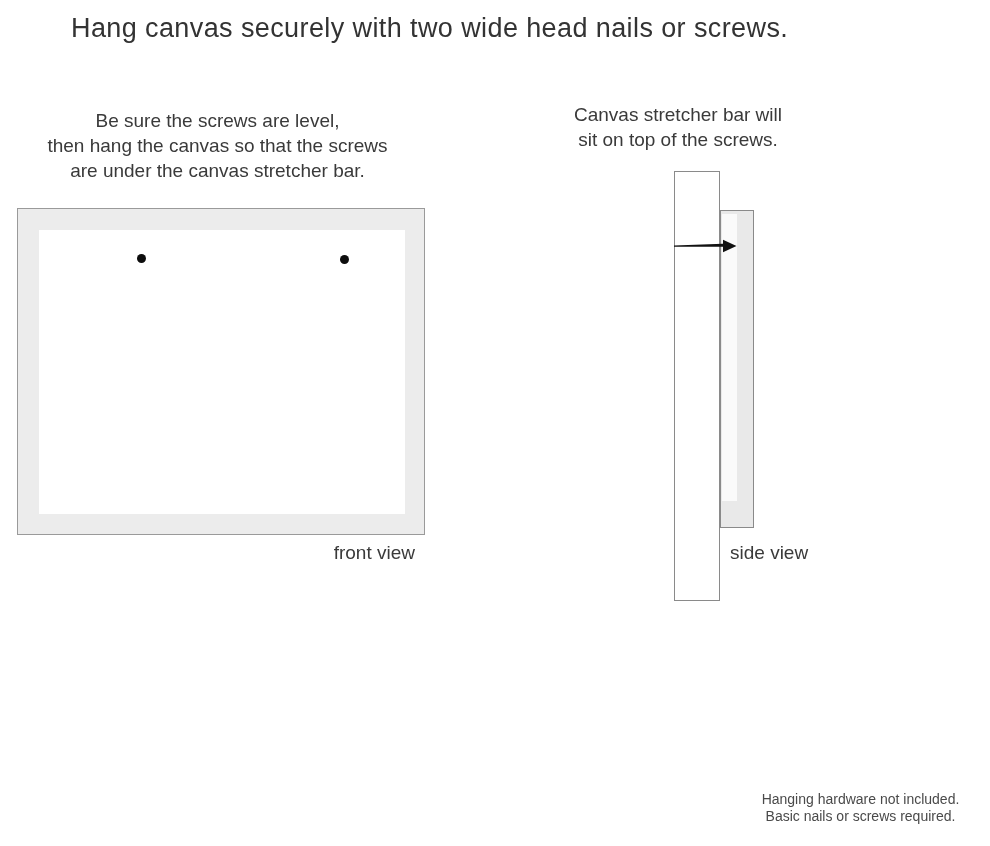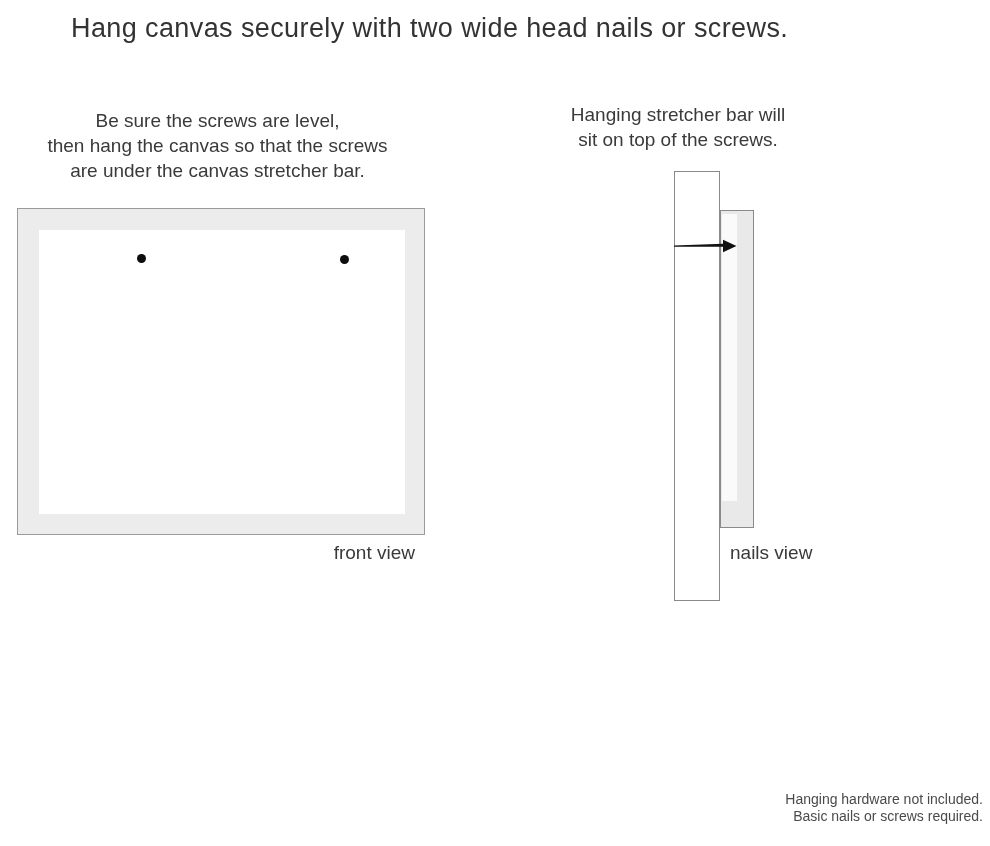--- a/index.html
+++ b/index.html
@@ -128,53 +128,53 @@
   .footer-note {
     left: 738px;
     top: 791px;
     width: 245px;
     text-align: center;
     font-size: 14px;
     line-height: 16.5px;
     font-weight: 300;
     color: #4a4a4a;
   }
-  .footer-note span { display: block; text-align: right; }
+  .footer-note span { display: block; }
 </style>
 </head>
 <body>
 
 <div class="abs page-title">Hang canvas securely with two wide head nails or screws.</div>
 
 <div class="abs instr instr-front">
   <span>Be sure the screws are level,</span>
   <span>then hang the canvas so that the screws</span>
   <span>are under the canvas stretcher bar.</span>
 </div>
 
 <div class="abs instr instr-side">
-  <span>Hanging stretcher bar will</span>
+  <span>Canvas stretcher bar will</span>
   <span>sit on top of the screws.</span>
 </div>
 
 <div class="abs canvas-frame">
   <div class="canvas-face">
     <div class="screw-dot left"></div>
     <div class="screw-dot right"></div>
   </div>
 </div>
 
 <div class="abs view-label label-front">front view</div>
 
 <div class="abs canvas-side">
   <div class="stretcher-bar"></div>
 </div>
 <div class="abs wall-bar"></div>
 <svg class="abs nail-svg" viewBox="0 0 72 20" xmlns="http://www.w3.org/2000/svg">
   <polygon points="5,9.4 54,7.8 54,3.8 67.5,10 54,16.2 54,10.8 5,10.8" fill="#111111"></polygon>
 </svg>
 
-<div class="abs view-label label-side">nails view</div>
+<div class="abs view-label label-side">side view</div>
 
 <div class="abs footer-note">
   <span>Hanging hardware not included.</span>
   <span>Basic nails or screws required.</span>
 </div>
 
 </body></html>

